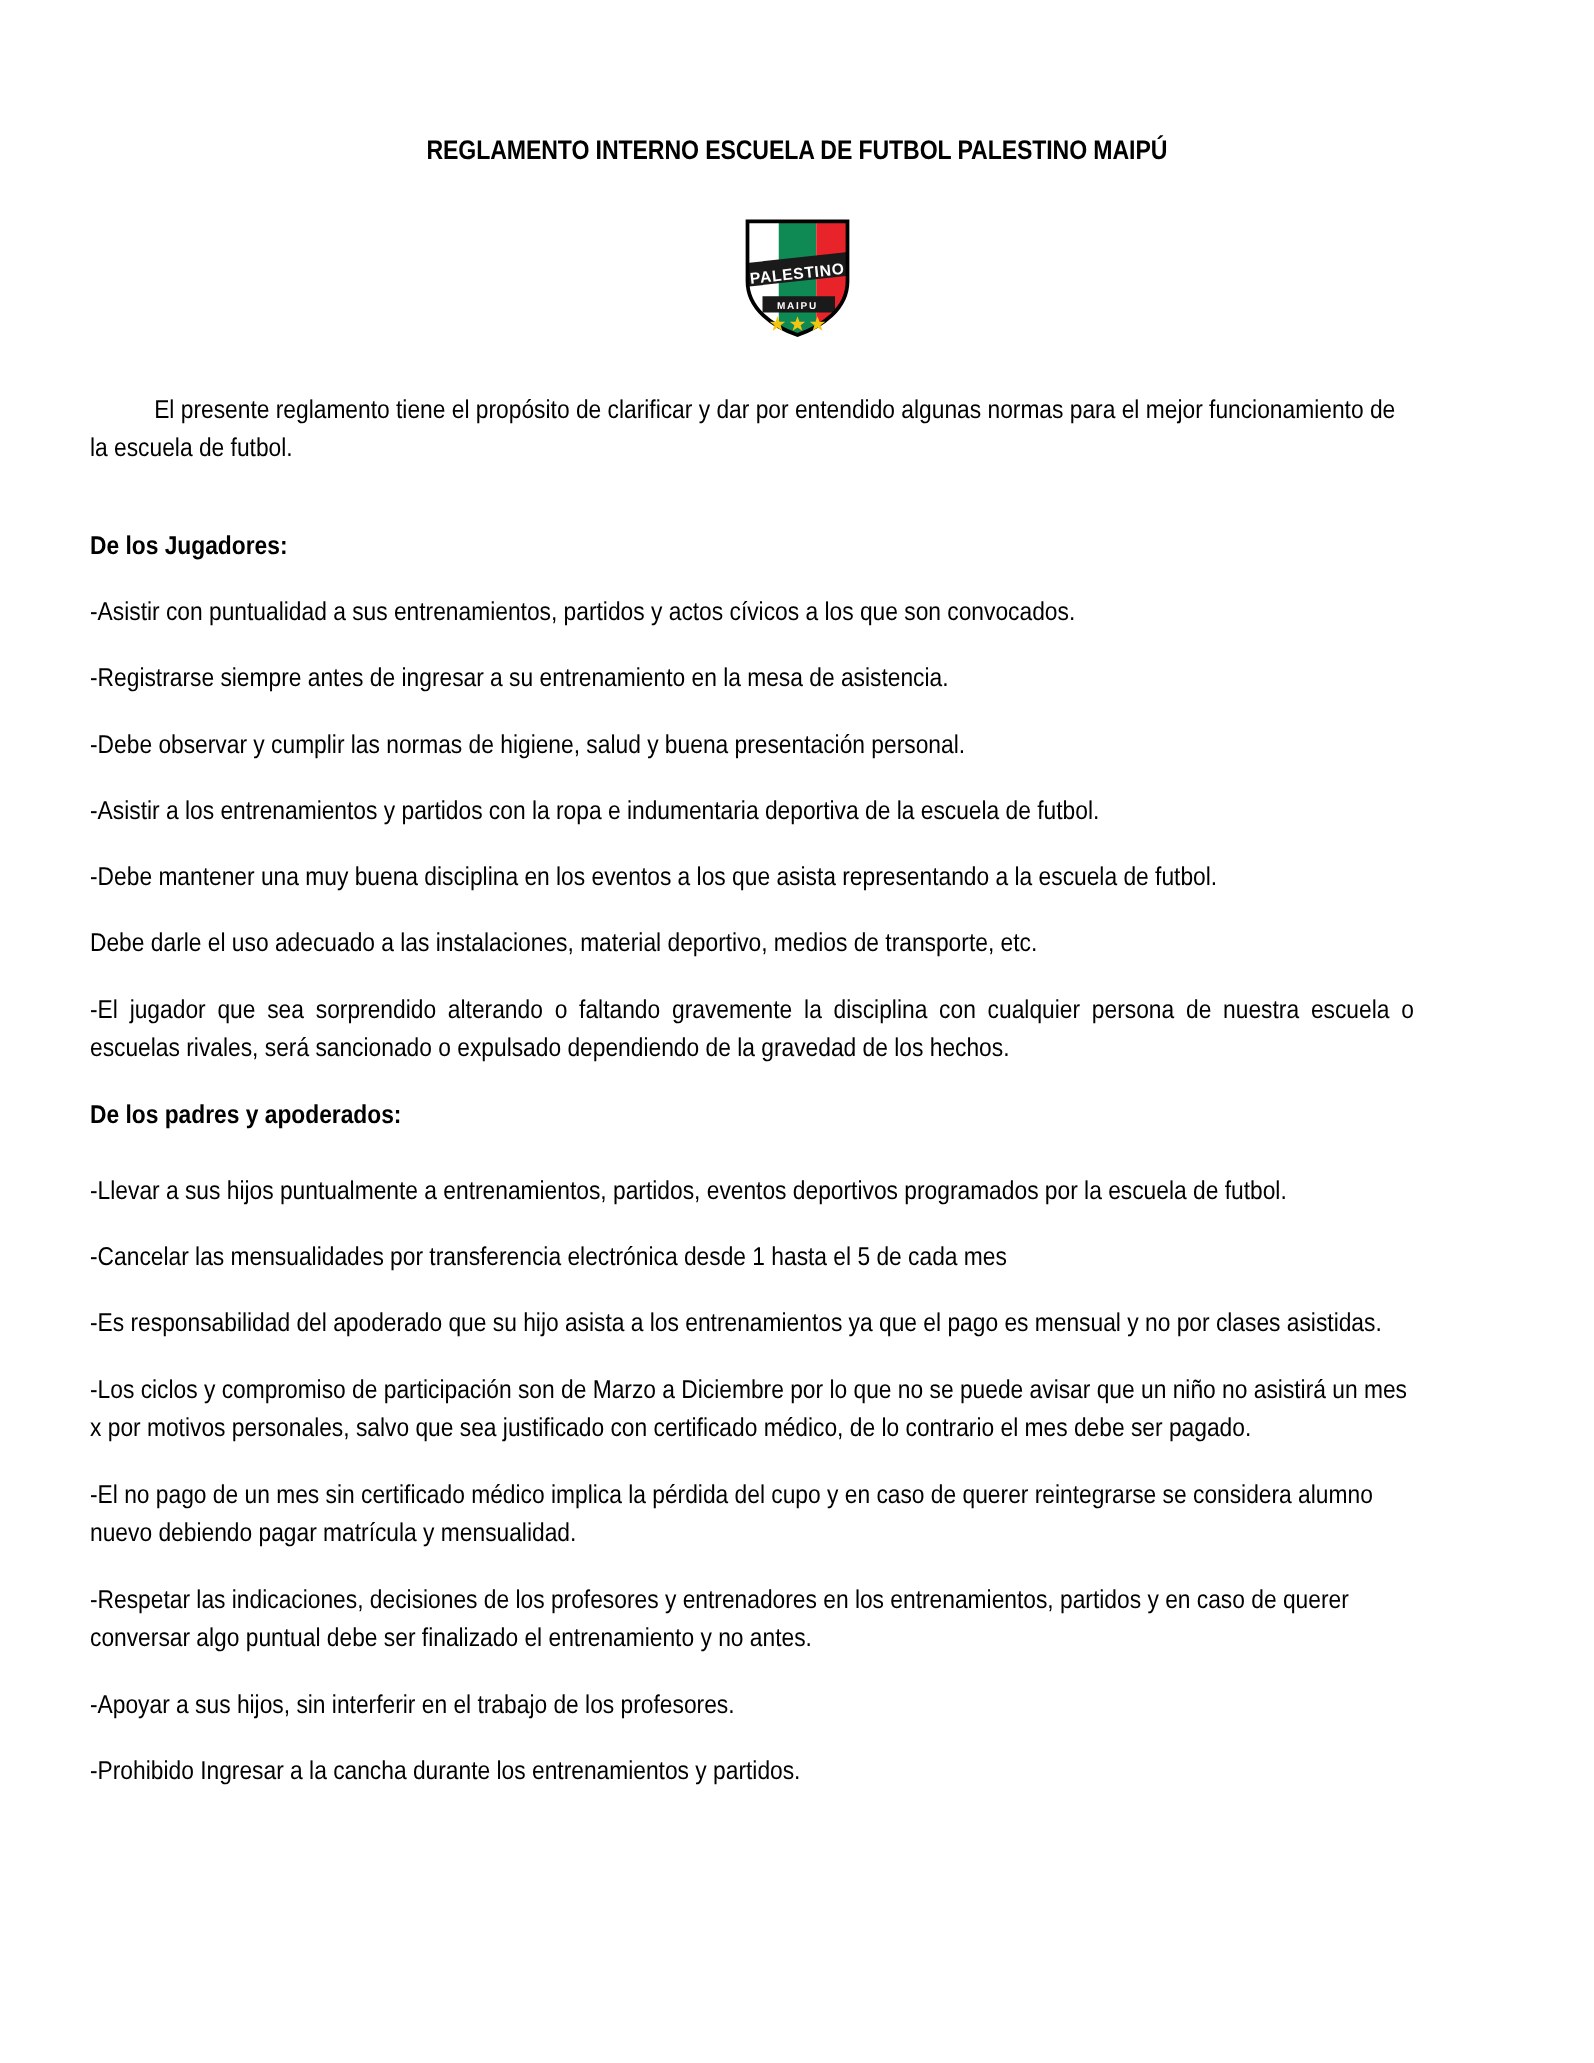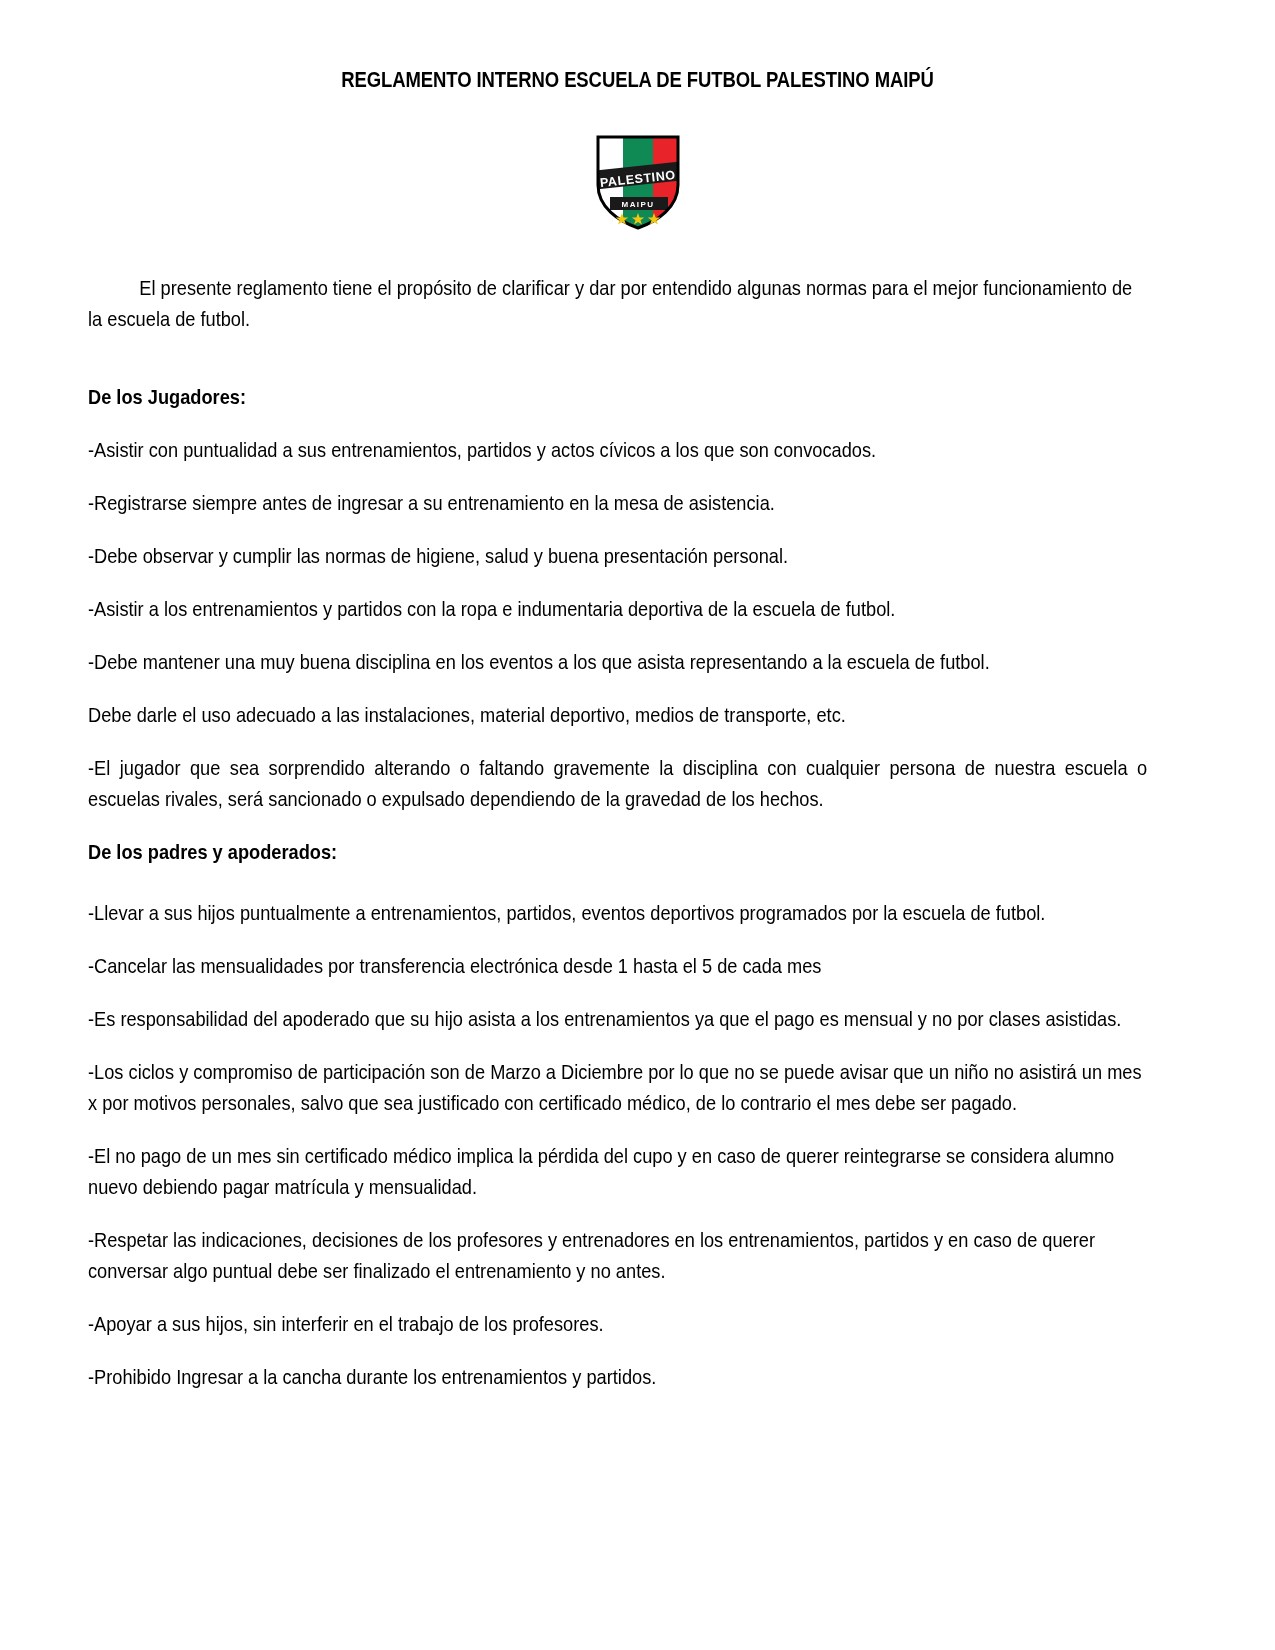--- a/index.html
+++ b/index.html
@@ -12,20 +12,21 @@
     height: 1650px;
     position: relative;
     font-family: "Liberation Sans", "DejaVu Sans", sans-serif;
     color: #000000;
     overflow: hidden;
   }
   .page {
     position: absolute;
     inset: 0;
     padding: 0;
+    margin-top: 40px;
   }
 
   
   .doc-title {
     position: absolute;
     top: 68px;
     left: 0;
     width: 1275px;
     text-align: center;
     font-size: 21.5px;
@@ -48,21 +49,21 @@
   .crest {
     width: 92px;
     height: 98px;
     display: block;
   }
 
   
   .content {
     position: absolute;
     top: 272px;
-    left: 88px;
+    left: 72px;
     width: 1060px;
   }
   p {
     margin: 0;
     font-size: 20.6px;
     line-height: 31px;
     transform: scaleX(0.885);
     transform-origin: left top;
     width: 112.9%;
     -webkit-font-smoothing: antialiased;

